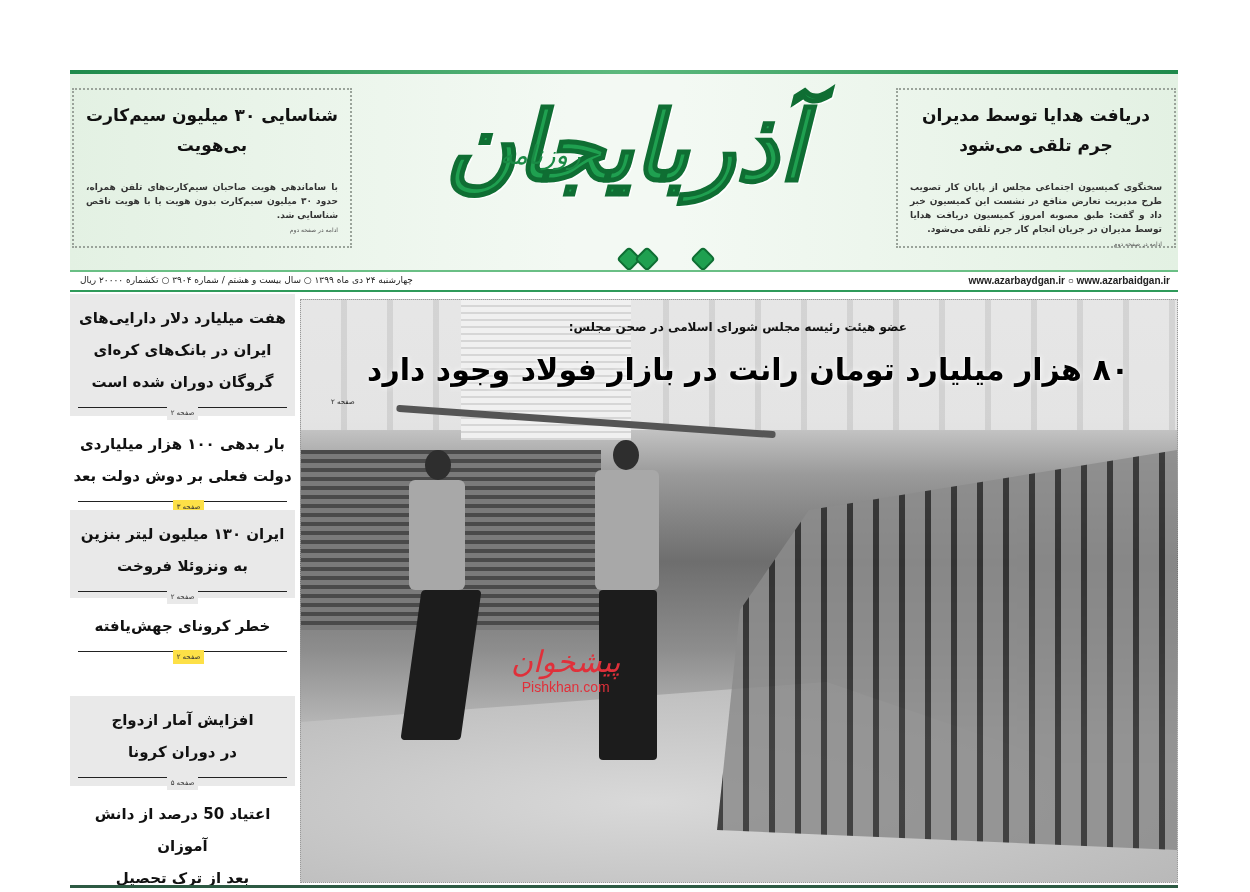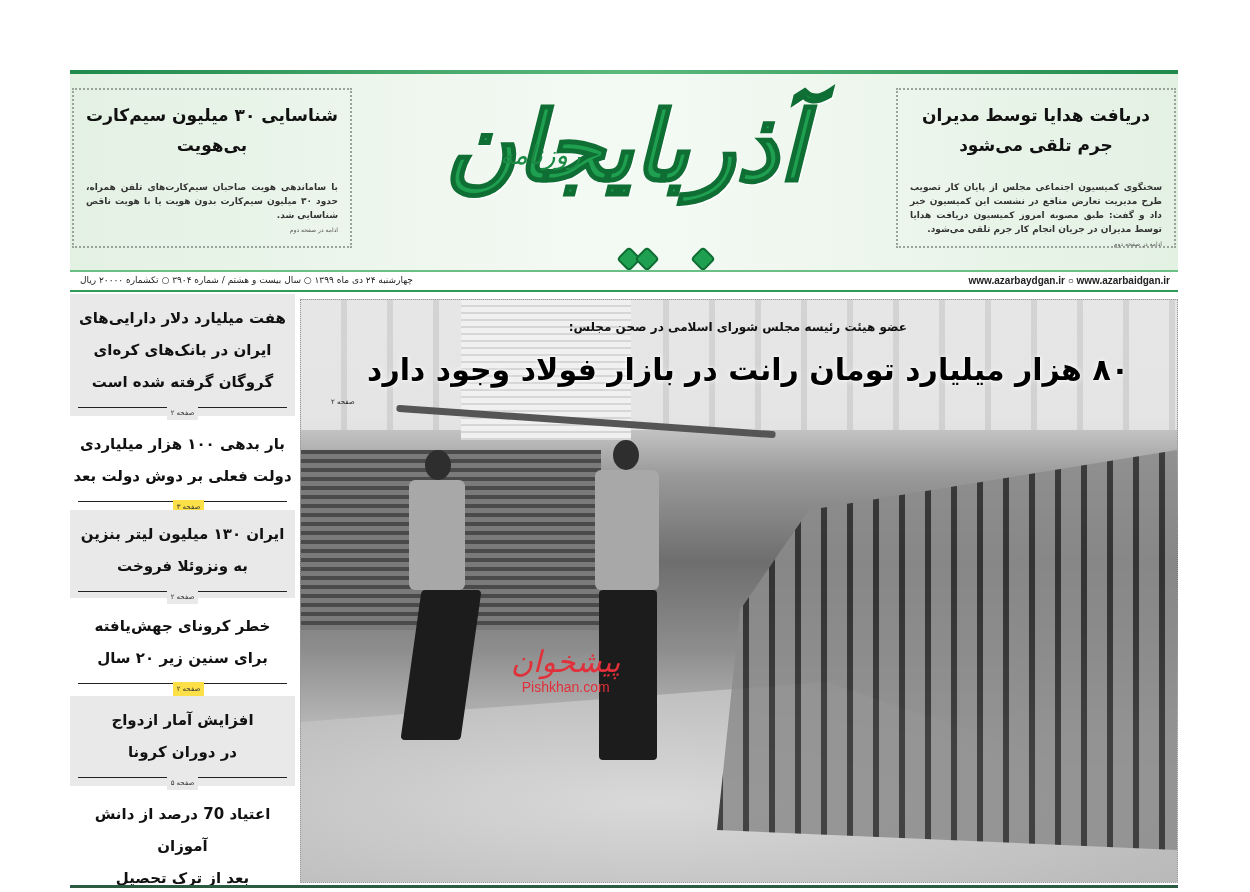--- a/index.html
+++ b/index.html
@@ -197,21 +197,21 @@
   <div class="dateline">
     <div class="dateline-text">چهارشنبه ۲۴ دی ماه ۱۳۹۹ ○ سال بیست و هشتم / شماره ۳۹۰۴ ○ تکشماره ۲۰۰۰۰ ریال</div>
     <div class="dateline-urls">www.azarbaydgan.ir ○ www.azarbaidgan.ir</div>
   </div>
 
   <div class="sidebar">
     <div class="side-item shaded" style="top:0;height:122px;">
       <div class="side-title">
         <div>هفت میلیارد دلار دارایی‌های</div>
         <div>ایران در بانک‌های کره‌ای</div>
-        <div>گروگان گرفته شده است</div>
+        <div>گروگان دوران شده است</div>
       </div>
       <div class="side-ref"><span class="side-ref-label">صفحه ۲</span></div>
     </div>
 
     <div class="side-item" style="top:126px;height:86px;">
       <div class="side-title">
         <div>بار بدهی ۱۰۰ هزار میلیاردی</div>
         <div>دولت فعلی بر دوش دولت بعد</div>
       </div>
       <div class="side-ref"><span class="side-ref-label">صفحه ۳</span></div>
@@ -221,36 +221,35 @@
       <div class="side-title">
         <div>ایران ۱۳۰ میلیون لیتر بنزین</div>
         <div>به ونزوئلا فروخت</div>
       </div>
       <div class="side-ref"><span class="side-ref-label">صفحه ۲</span></div>
     </div>
 
     <div class="side-item" style="top:308px;height:90px;">
       <div class="side-title">
         <div>خطر کرونای جهش‌یافته</div>
-        <div>برای سنین زیر ۲۰ سال</div>
       </div>
       <div class="side-ref"><span class="side-ref-label">صفحه ۲</span></div>
     </div>
 
     <div class="side-item shaded" style="top:402px;height:90px;">
       <div class="side-title">
         <div>افزایش آمار ازدواج</div>
         <div>در دوران کرونا</div>
       </div>
       <div class="side-ref"><span class="side-ref-label">صفحه ۵</span></div>
     </div>
 
     <div class="side-item" style="top:496px;height:92px;">
       <div class="side-title">
-        <div>اعتیاد 70 درصد از دانش آموزان</div>
+        <div>اعتیاد 50 درصد از دانش آموزان</div>
         <div>بعد از ترک تحصیل</div>
       </div>
 
     </div>
   </div>
 
   <div class="main-story">
     <div class="photo-bg-top"></div>
     <div class="photo-shutter"></div>
     <div class="photo-stack-left"></div>

